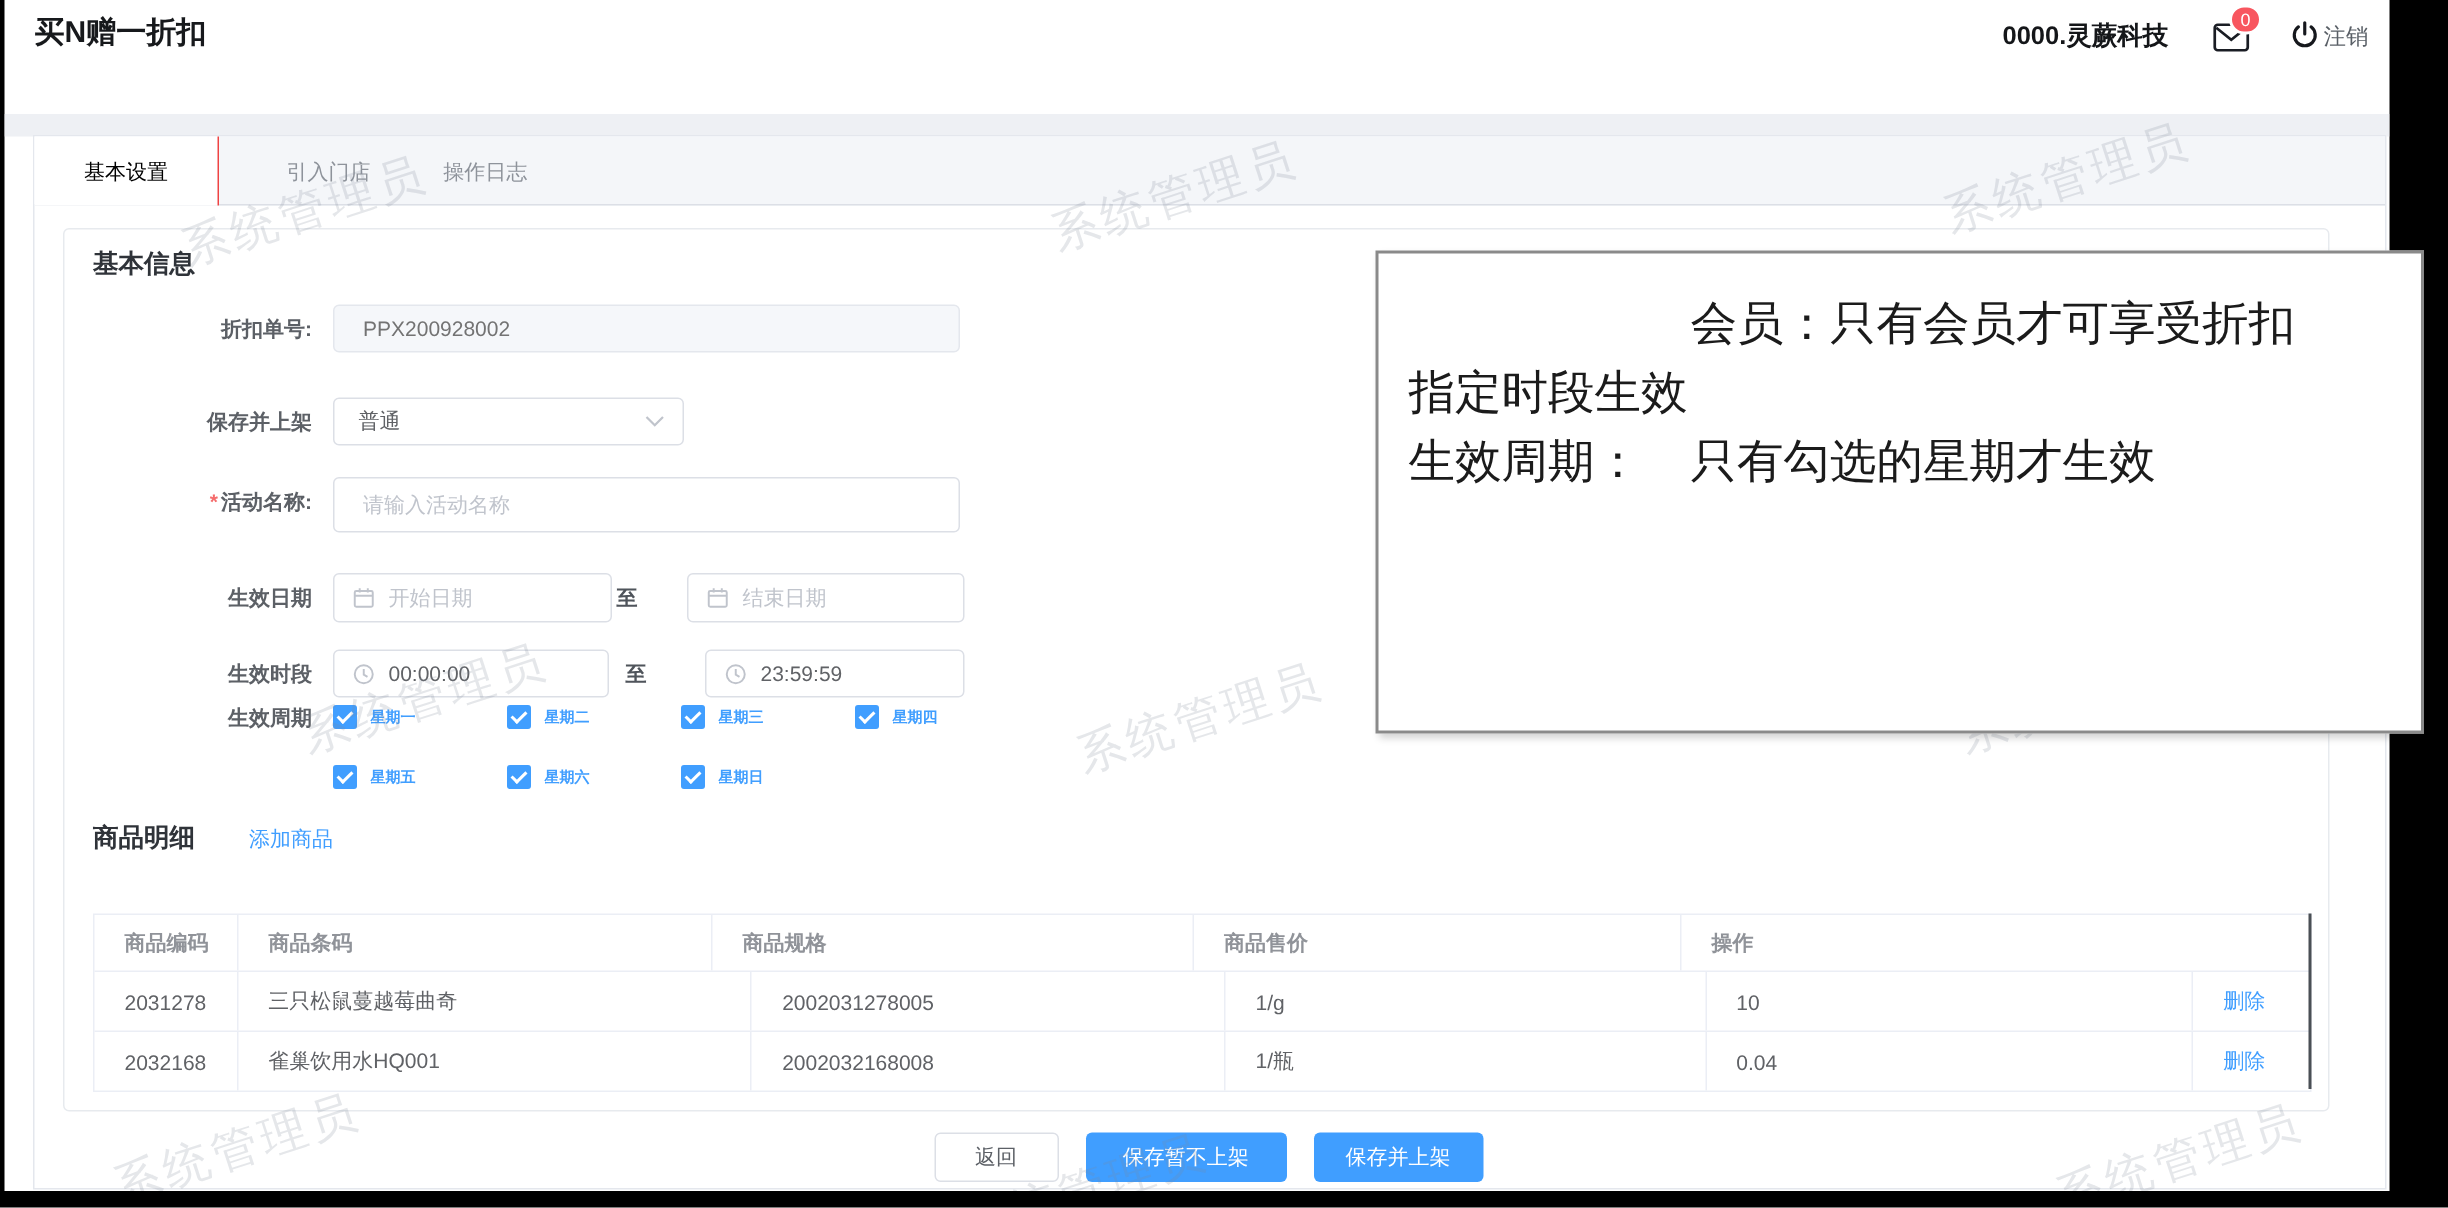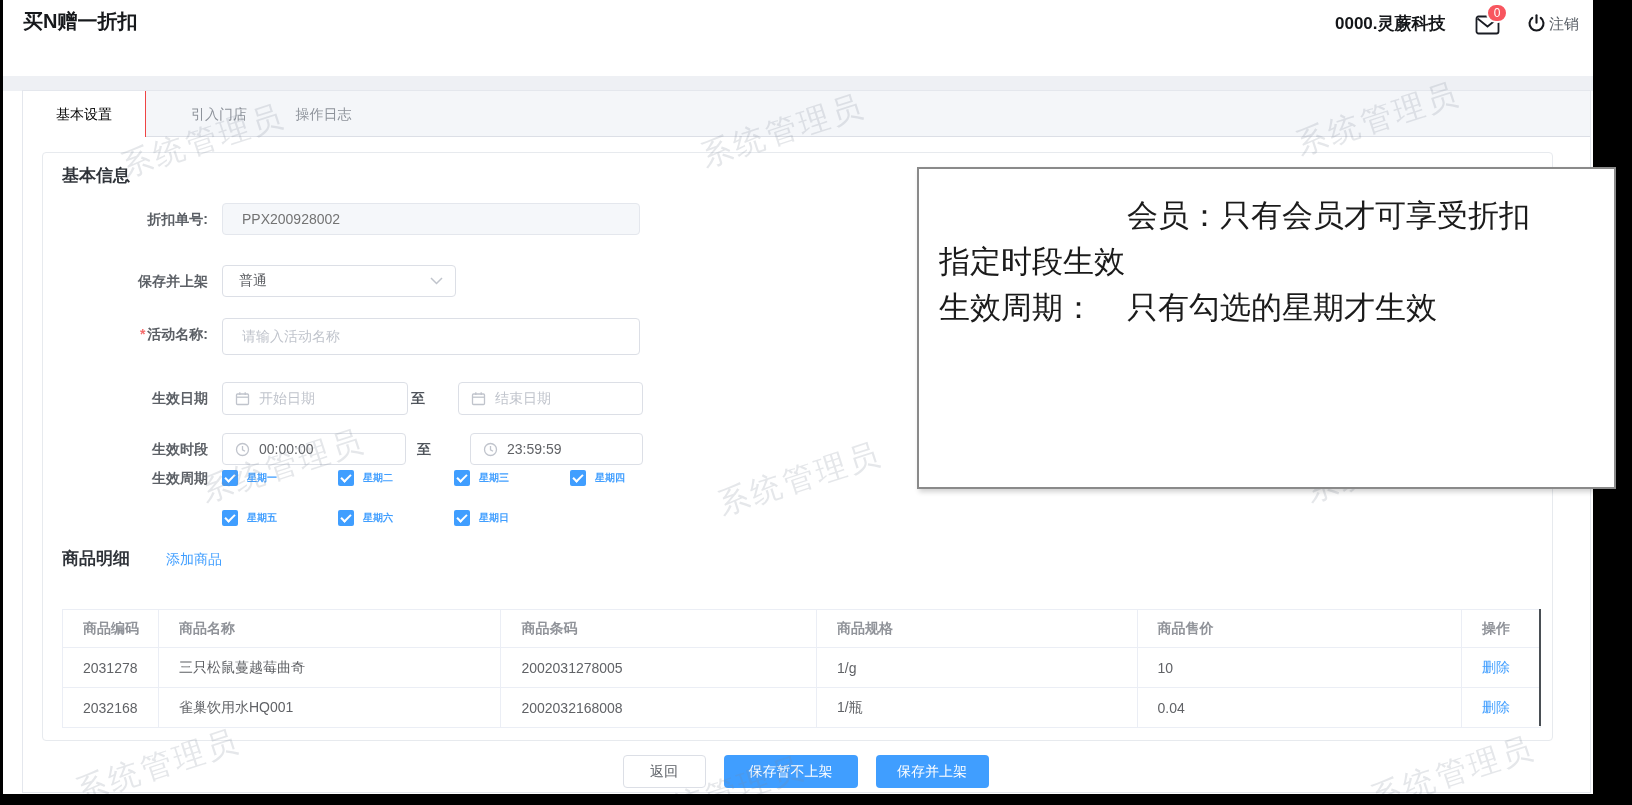--- a/index.html
+++ b/index.html
@@ -213,21 +213,20 @@
     <span class="cbx"></span>
     <span>星期日</span>
   </div>
 
   <div class="abs sec-title" style="left:59px;top:547px;">商品明细</div>
   <div class="abs link" style="left:163px;top:551px;">添加商品</div>
 
   <div class="abs tbl">
     <div class="t-row head">
       <div class="t-cell c1">商品编码</div>
-      <div class="t-cell c2">商品名称</div>
       <div class="t-cell c3">商品条码</div>
       <div class="t-cell c4">商品规格</div>
       <div class="t-cell c5">商品售价</div>
       <div class="t-cell c6">操作</div>
     </div>
     <div class="t-row body">
       <div class="t-cell c1">2031278</div>
       <div class="t-cell c2">三只松鼠蔓越莓曲奇</div>
       <div class="t-cell c3">2002031278005</div>
       <div class="t-cell c4">1/g</div>

